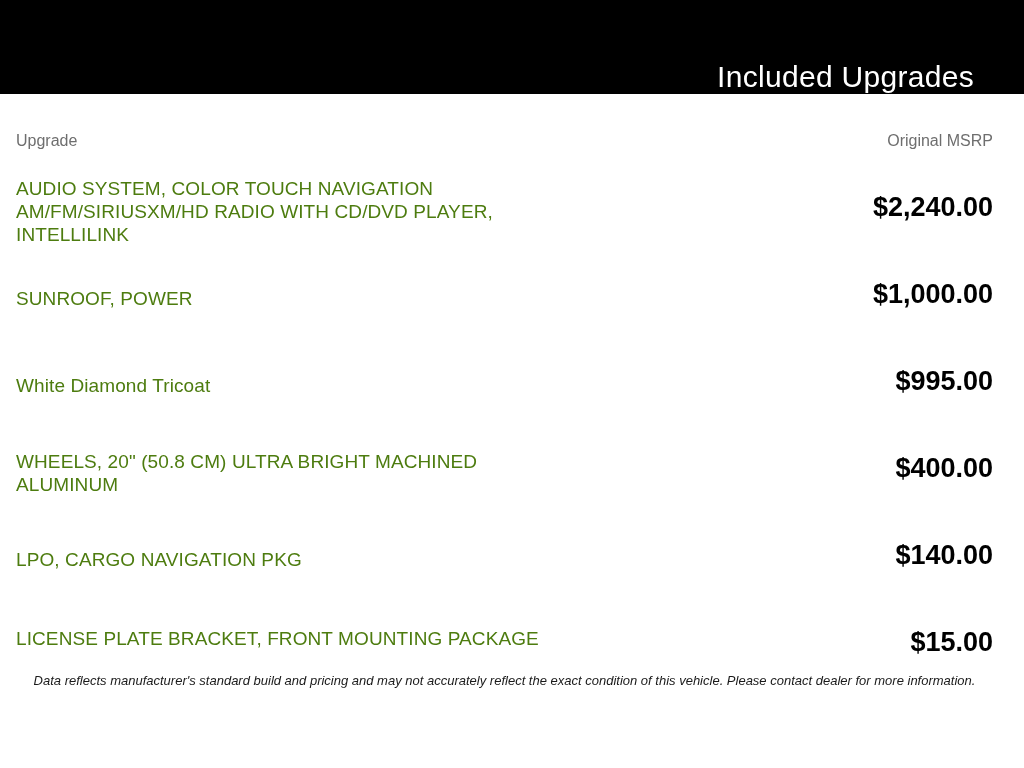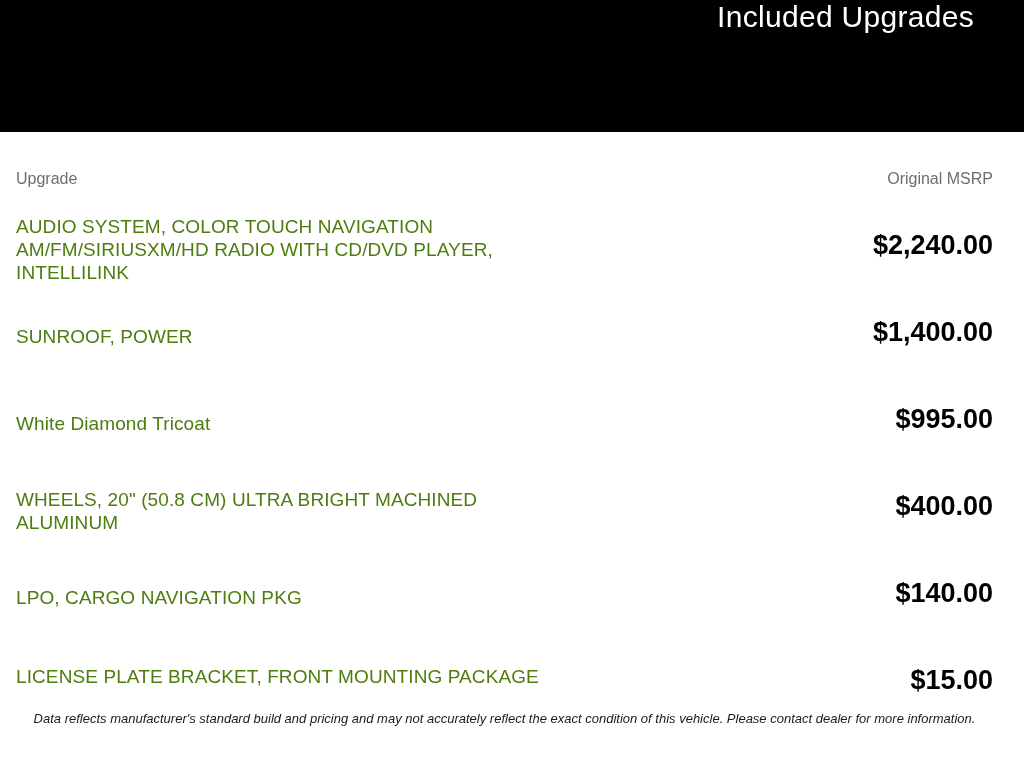--- a/index.html
+++ b/index.html
@@ -6,24 +6,24 @@
   body { font-family: "Liberation Sans", sans-serif; }
   .page {
     position: relative;
     width: 1024px;
     height: 768px;
     background: #ffffff;
     overflow: hidden;
     box-sizing: border-box;
   }
   .banner {
-    height: 132px;
+    height: 94px;
     background: #000000;
     display: flex;
-    align-items: flex-start;
+    align-items: flex-end;
     justify-content: flex-end;
     padding-right: 50px;
     box-sizing: border-box;
   }
   .banner .title {
     margin: 0;
     color: #ffffff;
     font-size: 30px;
     font-weight: 400;
     letter-spacing: 0.3px;
@@ -95,21 +95,21 @@
     </div>
 
     <div class="tbody">
   <div class="row">
     <span class="name">AUDIO SYSTEM, COLOR TOUCH NAVIGATION AM/FM/SIRIUSXM/HD RADIO WITH CD/DVD PLAYER, INTELLILINK</span>
     <span class="price">$2,240.00</span>
   </div>
 
   <div class="row">
     <span class="name">SUNROOF, POWER</span>
-    <span class="price">$1,400.00</span>
+    <span class="price">$1,000.00</span>
   </div>
 
   <div class="row">
     <span class="name">White Diamond Tricoat</span>
     <span class="price">$995.00</span>
   </div>
 
   <div class="row">
     <span class="name">WHEELS, 20" (50.8 CM) ULTRA BRIGHT MACHINED ALUMINUM</span>
     <span class="price">$400.00</span>

